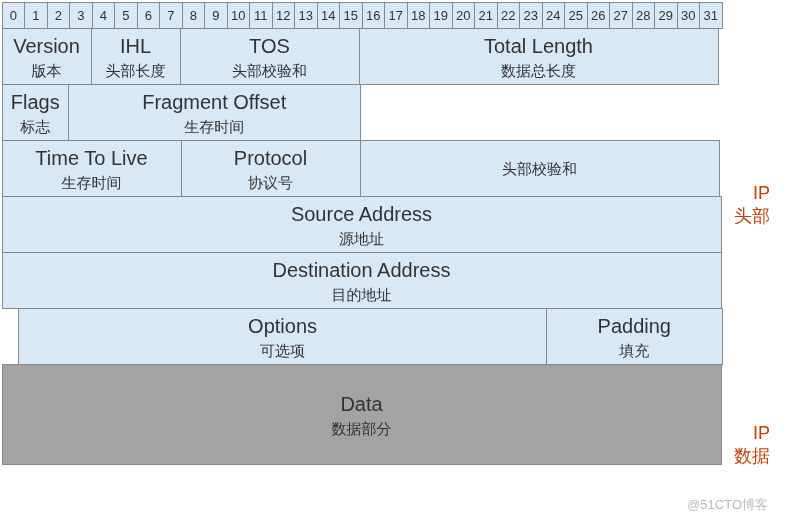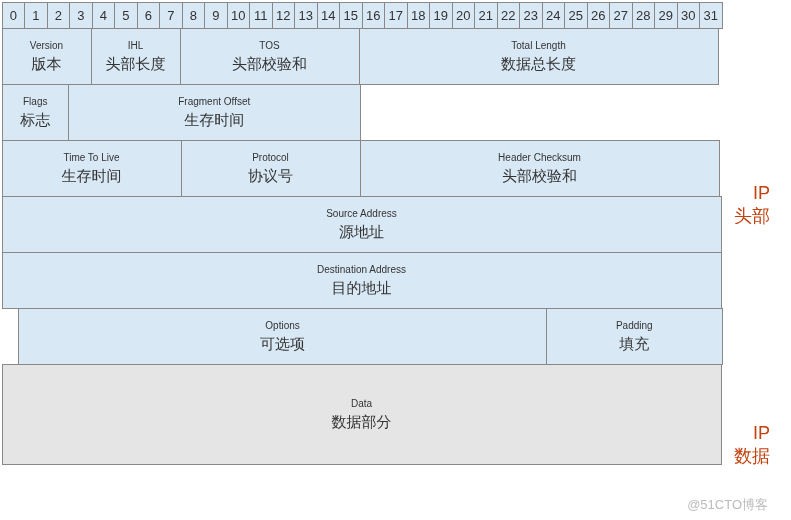--- a/index.html
+++ b/index.html
@@ -53,23 +53,23 @@
       line-height: 1.4;
     }
     .field-cell.w4 { width: 90px; }
     .field-cell.w8 { width: 180px; }
     .field-cell.w16 { width: 360px; }
     .field-cell.w3 { width: 67.5px; }
     .field-cell.w13 { width: 292.5px; justify-content: center; }
     .field-cell.w24 { width: 540px; margin-left: 16px; }
     .field-cell.w32 { width: 720px; }
     .field-cell.data-bg {
-      background: #e5e5e5;
-    }
-    .en { font-size: 10px; }
+      background: #a3a3a3;
+    }
+    .en { font-size: 20px; }
     .cn { font-size: 15px; }
     .side-labels {
       width: 60px;
       display: flex;
       flex-direction: column;
       position: relative;
     }
     .side-label {
       position: absolute;
       left: 12px;
@@ -163,21 +163,20 @@
         <div class="field-row">
           <div class="field-cell w8">
             <div class="en">Time To Live</div>
             <div class="cn">生存时间</div>
           </div>
           <div class="field-cell w8">
             <div class="en">Protocol</div>
             <div class="cn">协议号</div>
           </div>
           <div class="field-cell w16">
-            <div class="en">Header Checksum</div>
             <div class="cn">头部校验和</div>
           </div>
         </div>
         <div class="field-row">
           <div class="field-cell w32">
             <div class="en">Source Address</div>
             <div class="cn">源地址</div>
           </div>
         </div>
         <div class="field-row">

